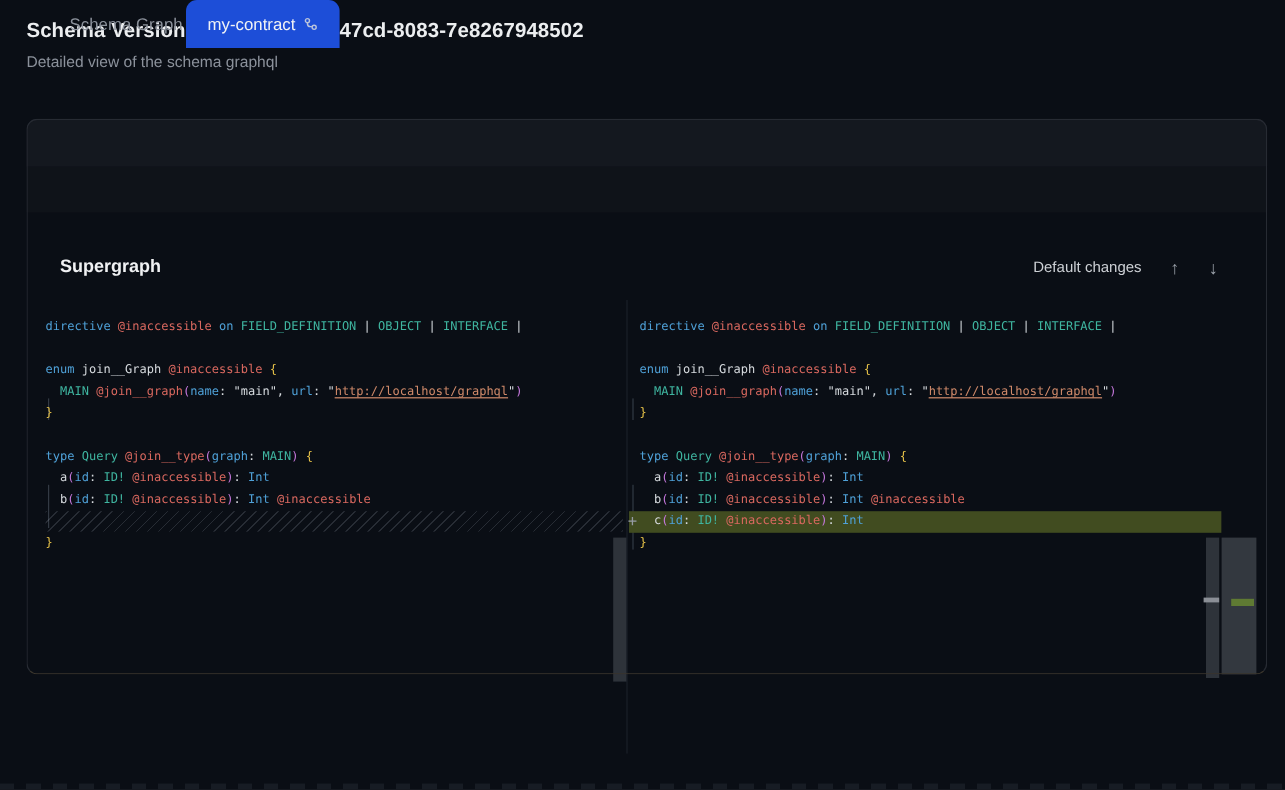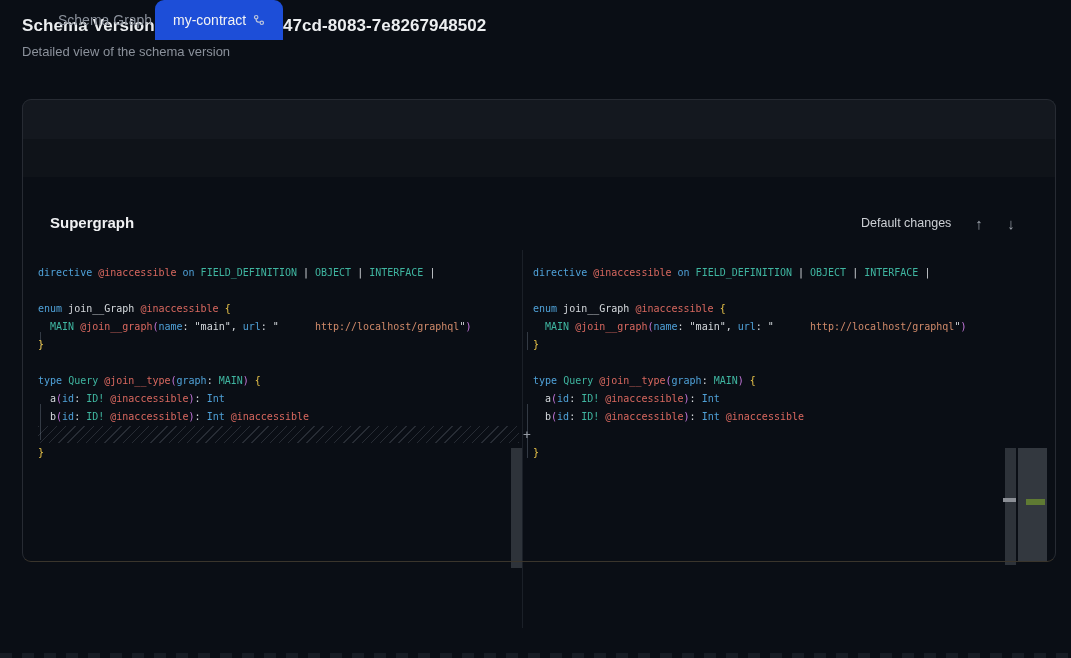--- a/index.html
+++ b/index.html
@@ -58,21 +58,21 @@
   .pane-right .code-line { left:9px; }
   .code-line.added { left:0; width:100%; padding-left:9px; background:#414c20; }
   .code-line.hatch { left:8px; right:3px; height:17px; top-margin:0;
     background:repeating-linear-gradient(135deg, rgba(190,200,215,0.16) 0 1px, transparent 1px 6.5px); }
   .tok-b { color:#4fa1d8; } 
   .tok-r { color:#d9685f; } 
   .tok-t { color:#3fb5a0; } 
   .tok-w { color:#d6dade; }
   .tok-p { color:#c678dd; } 
   .tok-y { color:#e8c349; } 
-  .tok-u { color:#d08a6a; text-underline-offset:2px;margin-left:36px; }
+  .tok-u { color:#d08a6a; text-decoration:underline; text-underline-offset:2px; }
 
   .indent-guide { position:absolute; width:1px; background:#333a44; }
 
   .plus-marker { position:absolute; left:490px; top:176px; width:14px; height:18px;
                  line-height:17px; text-align:center; color:#959ba4;
                  font-family:"DejaVu Sans Mono", monospace; font-size:13px; }
 
   .scrollbar-thumb { position:absolute; background:#2e333a; cursor:pointer; }
   .sb-left  { left:481px; top:198px; width:11px; height:120px; }
   .sb-right { left:975px; top:198px; width:11px; height:117px; }
@@ -81,21 +81,21 @@
   .ov-tick-gray  { position:absolute; left:973px; top:248px; width:13px; height:4px; background:#8b8f96; }
   .ov-tick-green { position:absolute; left:996px; top:249px; width:19px; height:6px; background:#5f7a33; }
 
   .bottom-dashes { left:0; bottom:0; width:1071px; height:5px;
     background:repeating-linear-gradient(90deg, #171c24 0 12px, transparent 12px 22px); }
 </style>
 </head>
 <body>
 
 <div class="abs page-title">Schema Version 8964af44-7dc5-47cd-8083-7e8267948502</div>
-<div class="abs page-subtitle">Detailed view of the schema version</div>
+<div class="abs page-subtitle">Detailed view of the schema graphql</div>
 
 <div class="abs tabstrip"></div>
 <div class="abs subtabrow"></div>
 <div class="abs card"></div>
 
 <div class="tab" style="left:40px;">
   <span>Schema Graph</span>
   <span class="forkicon">
     <svg width="12" height="12" viewBox="0 0 12 12" fill="none" stroke="#8b919b" stroke-width="1.2">
       <circle cx="3.2" cy="3.2" r="1.7"></circle>
@@ -164,20 +164,21 @@
     <div class="indent-guide" style="left:3px; top:154px; height:54px;"></div>
   <div class="code-line" style="top: 14px;"><span class="tok-b">directive</span><span class="tok-w"> </span><span class="tok-r">@inaccessible</span><span class="tok-w"> </span><span class="tok-b">on</span><span class="tok-w"> </span><span class="tok-t">FIELD_DEFINITION</span><span class="tok-w"> | </span><span class="tok-t">OBJECT</span><span class="tok-w"> | </span><span class="tok-t">INTERFACE</span><span class="tok-w"> |</span></div>
       <div class="code-line" style="top: 32px;"></div>
       <div class="code-line" style="top: 50px;"><span class="tok-b">enum</span><span class="tok-w"> join__Graph </span><span class="tok-r">@inaccessible</span><span class="tok-w"> </span><span class="tok-y">{</span></div>
       <div class="code-line" style="top: 68px;"><span class="tok-w">  </span><span class="tok-t">MAIN</span><span class="tok-w"> </span><span class="tok-r">@join__graph</span><span class="tok-p">(</span><span class="tok-b">name</span><span class="tok-w">: "main", </span><span class="tok-b">url</span><span class="tok-w">: "</span><span class="tok-u">http://localhost/graphql</span><span class="tok-w">"</span><span class="tok-p">)</span></div>
       <div class="code-line" style="top: 86px;"><span class="tok-y">}</span></div>
       <div class="code-line" style="top: 104px;"></div>
       <div class="code-line" style="top: 122px;"><span class="tok-b">type</span><span class="tok-w"> </span><span class="tok-t">Query</span><span class="tok-w"> </span><span class="tok-r">@join__type</span><span class="tok-p">(</span><span class="tok-b">graph</span><span class="tok-w">: </span><span class="tok-t">MAIN</span><span class="tok-p">)</span><span class="tok-w"> </span><span class="tok-y">{</span></div>
       <div class="code-line" style="top: 140px;"><span class="tok-w">  a</span><span class="tok-p">(</span><span class="tok-b">id</span><span class="tok-w">: </span><span class="tok-t">ID!</span><span class="tok-w"> </span><span class="tok-r">@inaccessible</span><span class="tok-p">)</span><span class="tok-w">: </span><span class="tok-b">Int</span></div>
       <div class="code-line" style="top: 158px;"><span class="tok-w">  b</span><span class="tok-p">(</span><span class="tok-b">id</span><span class="tok-w">: </span><span class="tok-t">ID!</span><span class="tok-w"> </span><span class="tok-r">@inaccessible</span><span class="tok-p">)</span><span class="tok-w">: </span><span class="tok-b">Int</span><span class="tok-w"> </span><span class="tok-r">@inaccessible</span></div>
+      <div class="code-line added" style="top: 176px;"><span class="tok-w">  c</span><span class="tok-p">(</span><span class="tok-b">id</span><span class="tok-w">: </span><span class="tok-t">ID!</span><span class="tok-w"> </span><span class="tok-r">@inaccessible</span><span class="tok-p">)</span><span class="tok-w">: </span><span class="tok-b">Int</span></div>
       <div class="code-line" style="top: 194px;"><span class="tok-y">}</span></div>
     </div>
   <div class="plus-marker">+</div>
   <div class="scrollbar-thumb sb-left"></div>
   <div class="scrollbar-thumb sb-right"></div>
   <div class="minimap-thumb"></div>
   <div class="ov-tick-gray"></div>
   <div class="ov-tick-green"></div>
 </div>
 

